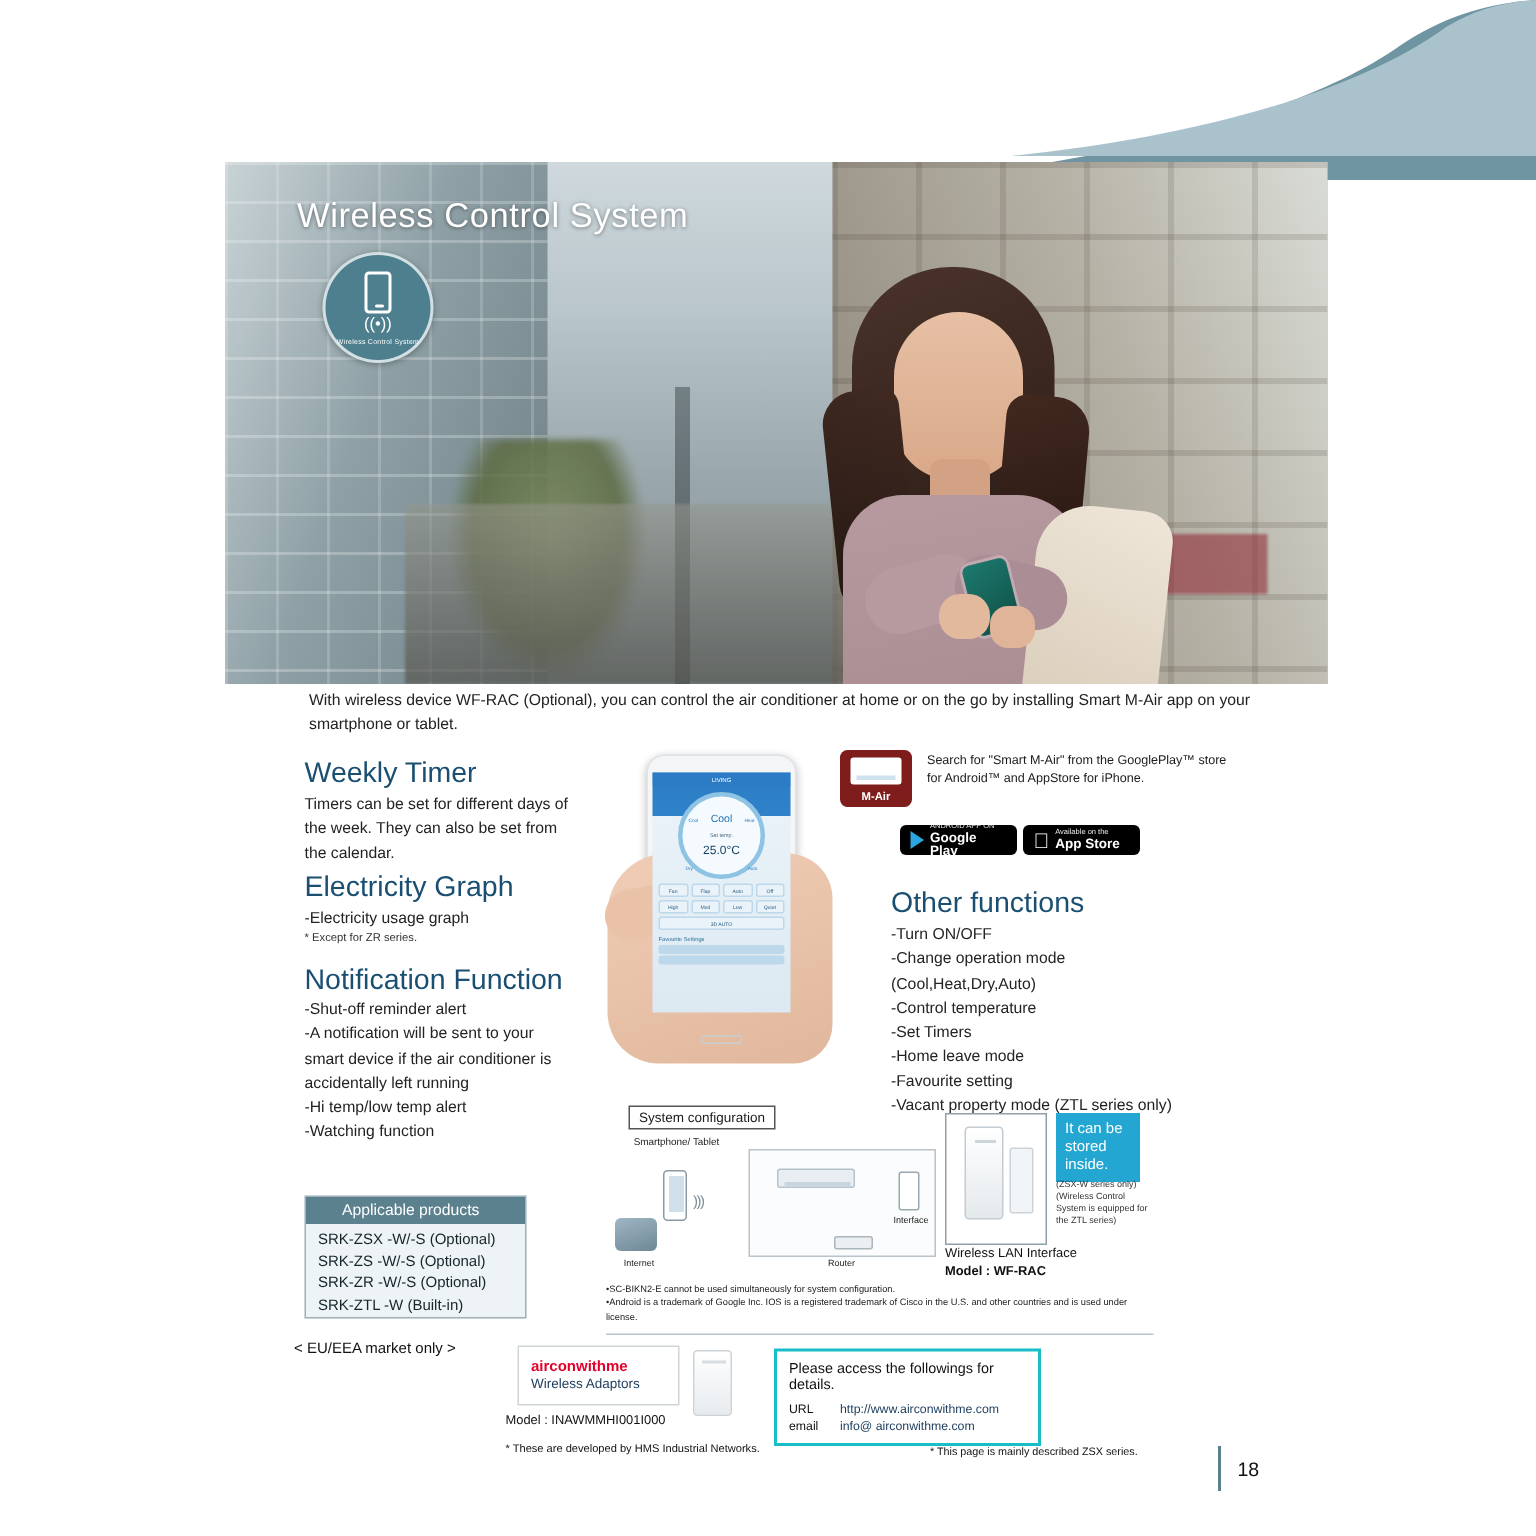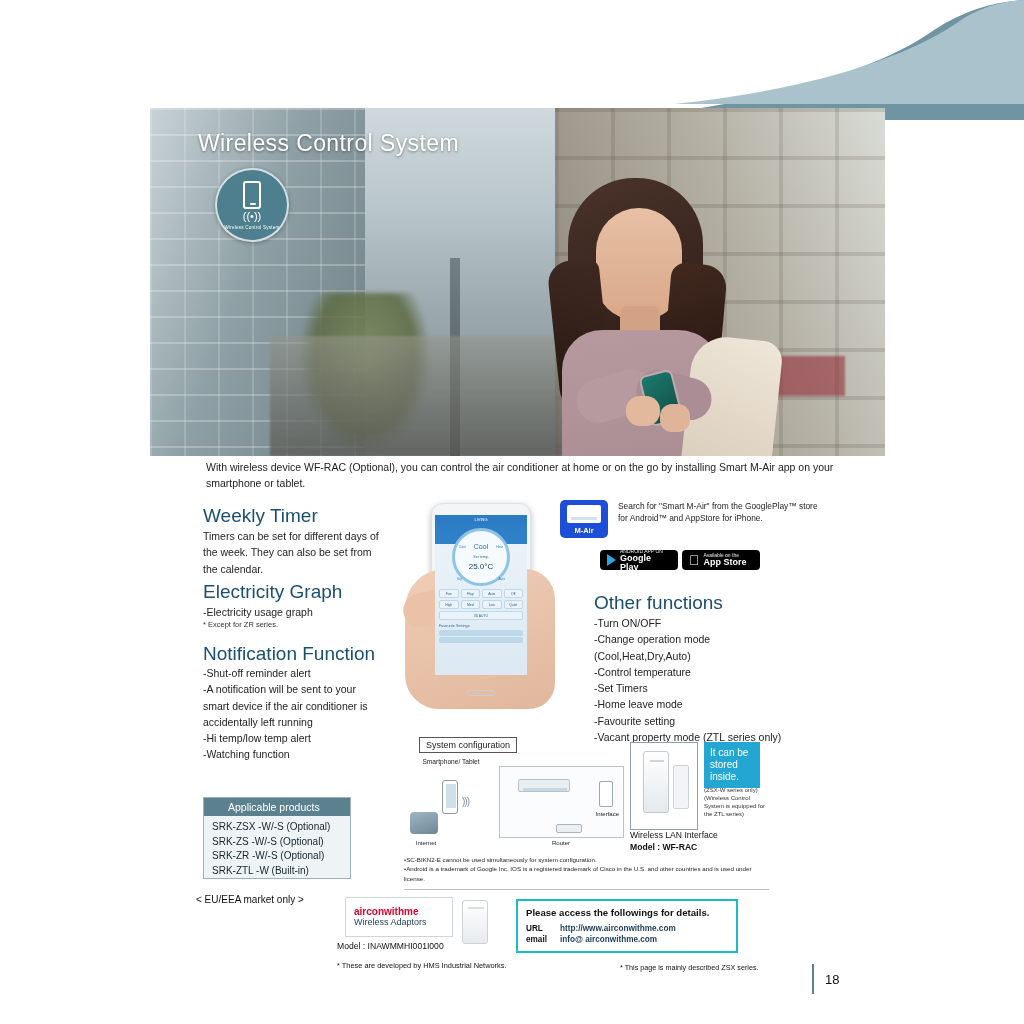--- a/index.html
+++ b/index.html
@@ -128,21 +128,21 @@
   .ps-labels { position:absolute; left:0; right:0; top:16px; font-size:3.2px; color:#2b7cc4; }
   .ps-labels span { position:absolute; }
   .ps-row { display:flex; gap:2px; padding:1px 4px; }
   .ps-btn { flex:1; background:#eaf3fa; border:1px solid #bcd8ea; border-radius:2px; text-align:center;
     font-size:3.4px; color:#2d5f80; padding:1.5px 0; }
   .ps-fav { margin:3px 4px 2px; font-size:3.8px; color:#2b6f9e; }
   .ps-bar { height:6px; margin:1px 4px; background:#bcd8ea; border-radius:2px; }
   .phone-home { position:absolute; left:72px; bottom:14px; width:28px; height:6px; border:1px solid #c9ced3; border-radius:4px; }
 
   
-  .mair-icon { position:absolute; left:560px; top:500px; width:48px; height:38px; background:#1d4ed8;
+  .mair-icon { position:absolute; left:560px; top:500px; width:48px; height:38px; background:#7f1d1d;
     border-radius:5px; color:#fff; display:flex; align-items:flex-end; justify-content:center; padding-bottom:3px; }
   .mair-icon .win { position:absolute; left:7px; top:5px; width:34px; height:18px; background:#fff; border-radius:2px; }
   .mair-icon .win:after { content:""; position:absolute; left:4px; top:12px; width:26px; height:3px; background:#cfe2f0; }
   .mair-icon .lbl { position:relative; font-size:7.5px; font-weight:bold; }
   .mair-txt { position:absolute; left:618px; top:500px; width:200px; font-size:8.4px; line-height:1.45; color:#1c1c1c; }
 
   .store { position:absolute; height:20px; border-radius:4px; background:#000; color:#fff;
     display:flex; align-items:center; gap:4px; padding:0 7px; }
   .store .big { font-size:9px; line-height:1; font-weight:bold; }
   .store .small { font-size:5px; line-height:1; opacity:.92; }
@@ -195,21 +195,21 @@
   .adaptor { position:absolute; left:345px; top:897px; width:108px; height:40px; border:1px solid #d0d5d8;
     background:#fff; display:flex; flex-direction:column; justify-content:center; padding-left:8px; }
   .adaptor .a1 { color:#e3002b; font-size:10px; font-weight:bold; line-height:1.1; }
   .adaptor .a2 { color:#1b3b5c; font-size:9px; line-height:1.15; }
   .adaptor-img { position:absolute; left:462px; top:900px; width:26px; height:44px; background:linear-gradient(180deg,#ffffff,#e7ebee);
     border:1px solid #ccd3d8; border-radius:3px; }
   .adaptor-img:after{content:"";position:absolute;left:5px;top:6px;width:16px;height:2px;background:#d8dee2;}
   .model-txt { position:absolute; left:337px; top:941px; font-size:8.6px; color:#111; }
   .hms-note { position:absolute; left:337px; top:961px; font-size:7.4px; color:#111; }
 
-  .access { position:absolute; left:516px; top:899px; width:222px; border:2px solid #18bdc8; background:#fff; padding:6px 8px;font-weight:bold; }
+  .access { position:absolute; left:516px; top:899px; width:178px; border:2px solid #18bdc8; background:#fff; padding:6px 8px; }
   .access .ttl { font-size:9.6px; color:#111; margin-bottom:5px; }
   .access table { border-collapse:collapse; }
   .access td { font-size:8.2px; color:#111; padding:1px 0; vertical-align:top; }
   .access td.k { width:34px; color:#111;margin-left:20px; }
   .access td.v { color:#1b3b5c; }
   .page-note { position:absolute; left:620px; top:963px; font-size:7.2px; color:#111; }
 
   .pagenum { position:absolute; left:825px; top:972px; font-size:13px; color:#111; }
   .pagerule { position:absolute; left:812px; top:964px; width:2px; height:30px; background:#5b818f; }
 </style>

